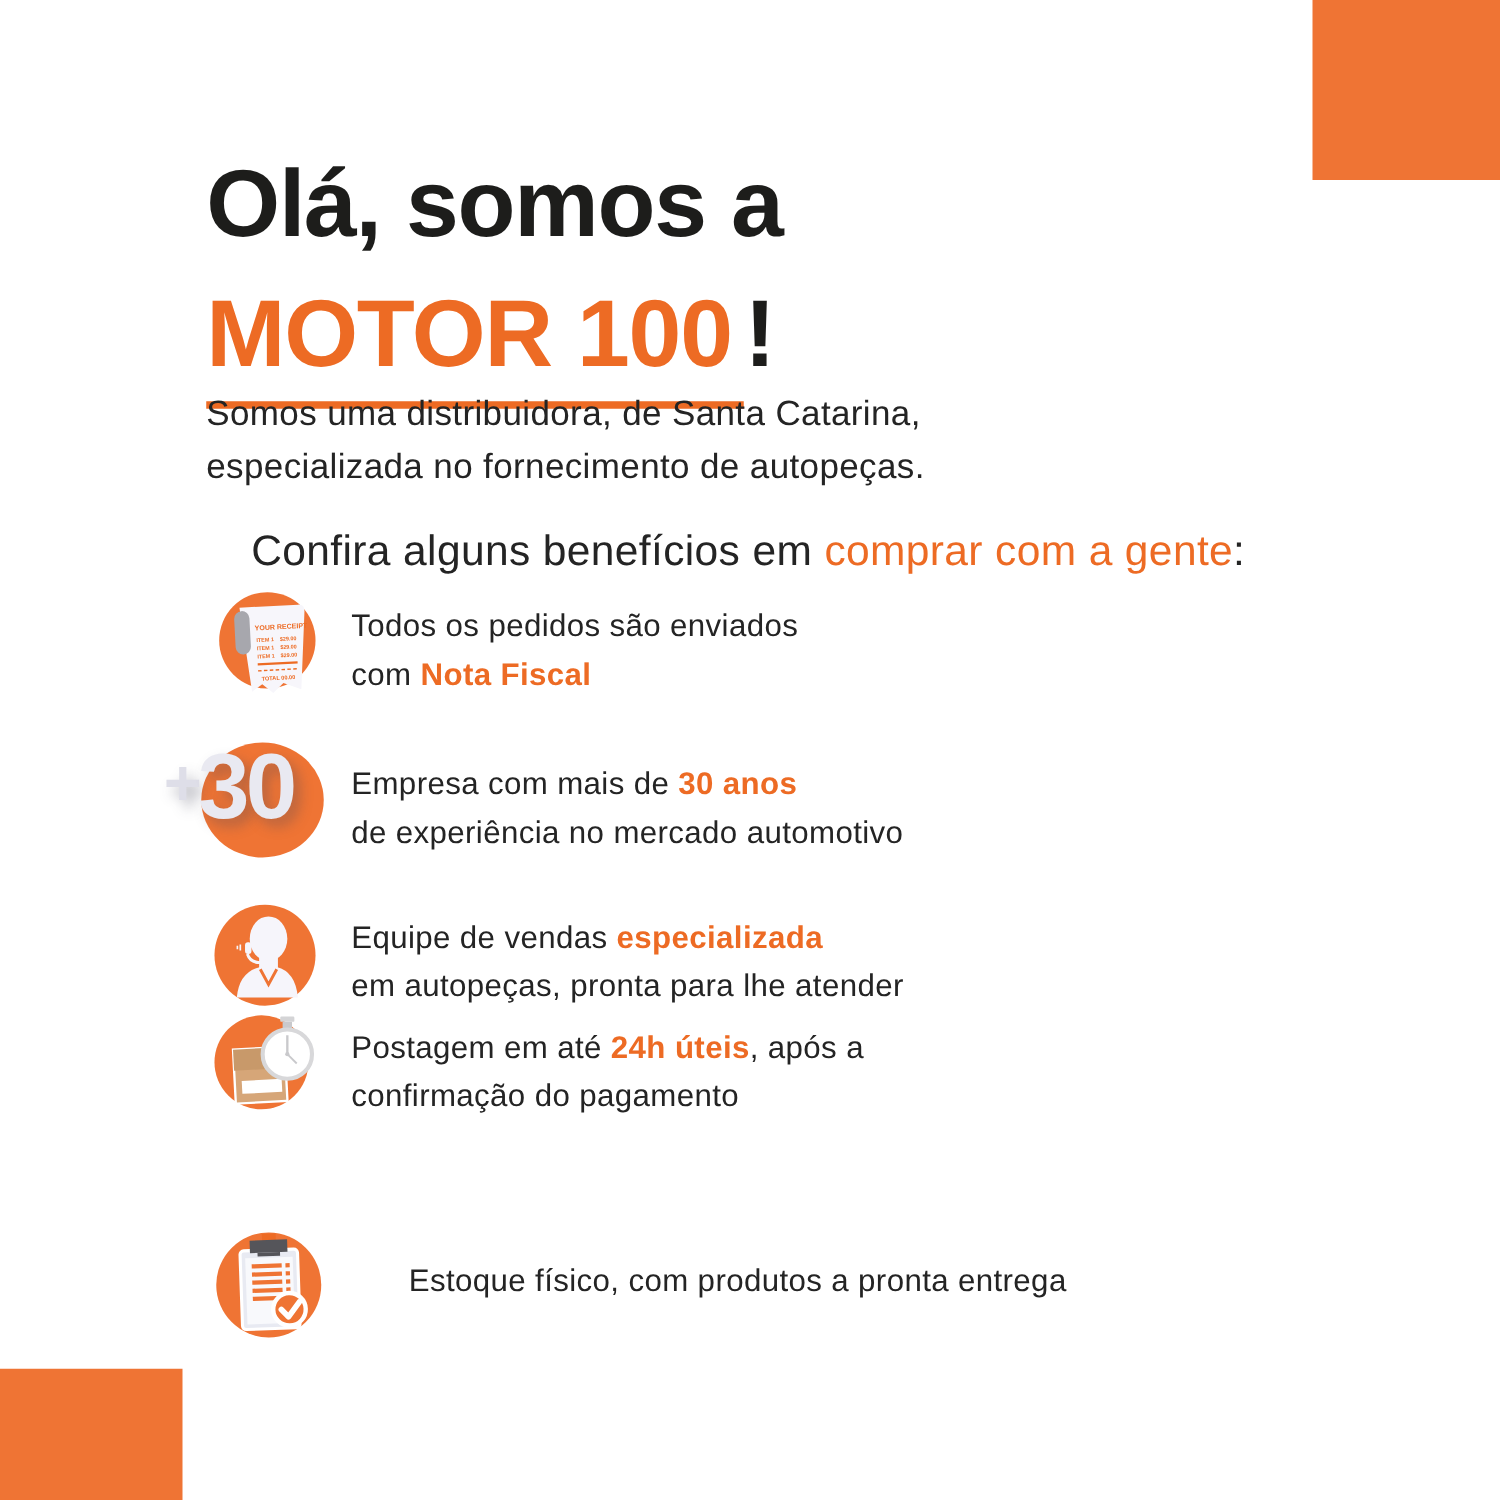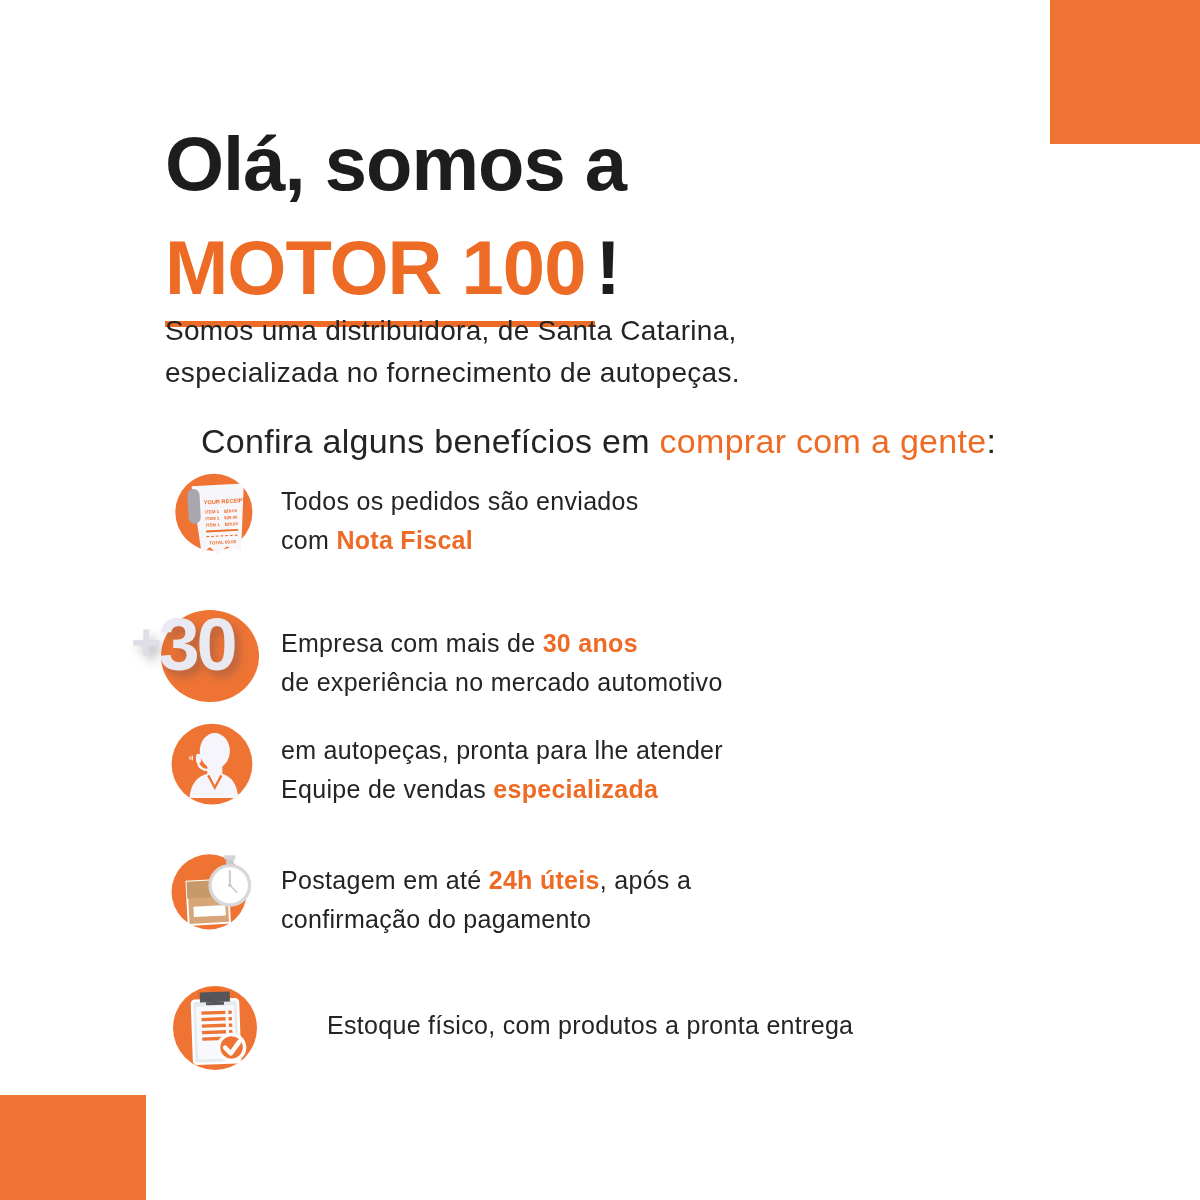--- a/index.html
+++ b/index.html
@@ -27,21 +27,21 @@
          border-bottom:6px solid var(--accent);padding-bottom:10px;padding-right:10px;}
   .title .bang{color:var(--ink);}
   .title .l2{margin-top:18px;}
 
   .intro{position:absolute;left:165px;top:282px;font-size:28px;line-height:42px;
          letter-spacing:.3px;color:var(--body-ink);}
   .confira{position:absolute;left:165px;top:388px;font-size:34px;letter-spacing:.3px;margin-left:36px;}
   .confira .hl-soft{color:var(--accent);}
 
   .benefit{position:absolute;left:165px;display:flex;gap:22px;}
-  .b1{top:470px;} .b2{top:608px;} .b3{top:719px;} .b4{top:843px;} .b5{top:976px;}
+  .b1{top:470px;} .b2{top:592px;} .b3{top:719px;} .b4{top:801px;} .b5{top:976px;}
   .icon-box{width:94px;height:94px;flex:0 0 94px;position:relative;}
   .btext{font-size:25px;line-height:39px;letter-spacing:.3px;color:var(--body-ink);white-space:nowrap;}
   .b1 .btext{padding-top:12px;} .b2 .btext{padding-top:16px;}
   .b3 .btext{padding-top:12px;} .b4 .btext{padding-top:18px;}
   .b5 .btext{padding-top:30px;margin-left:46px;}
   .btext .hl{color:var(--accent);font-weight:700;}
 
   
   .b30-circle{position:absolute;left:-4px;top:2px;width:98px;height:92px;border-radius:50%;
               background:var(--accent-shape);}
@@ -123,22 +123,22 @@
         <path d="M26 84 Q28 62 46 58 L60 58 Q76 62 78 84 Z" fill="#f6f5fb"></path>
         <path d="M46 60 L53 73 L60 60" stroke="#EF7434" stroke-width="2.5" fill="none"></path>
         <rect x="33" y="37" width="5.5" height="10" rx="2.5" fill="#f6f5fb"></rect>
         <path d="M35 47 Q38 56 50 54" stroke="#f6f5fb" stroke-width="2.5" fill="none"></path>
         <circle cx="51" cy="54" r="2.4" fill="#f6f5fb"></circle>
         <line x1="29" y1="39" x2="29" y2="44" stroke="#f6f5fb" stroke-width="1.4"></line>
         <line x1="26.5" y1="40" x2="26.5" y2="43" stroke="#f6f5fb" stroke-width="1.4"></line>
       </svg>
     </div>
     <div class="btext">
+        <div><span>Equipe de vendas </span><span class="hl">especializada</span></div>
         <div><span>em autopeças, pronta para lhe atender</span></div>
-        <div><span>Equipe de vendas </span><span class="hl">especializada</span></div>
       </div>
   </div>
 
   <div class="benefit b4">
     <div class="icon-box">
       <svg width="94" height="94" viewBox="0 0 100 100">
         <circle cx="47" cy="52" r="40" style="fill:var(--accent-shape)"></circle>
         <g transform="rotate(-3 46 64)">
           <rect x="24" y="40" width="44" height="46" fill="#d6a678" stroke="#ffffff" stroke-width="2"></rect>
           <path d="M24 40 L68 40 L56 58 L24 58 Z" fill="#c8996a"></path>

